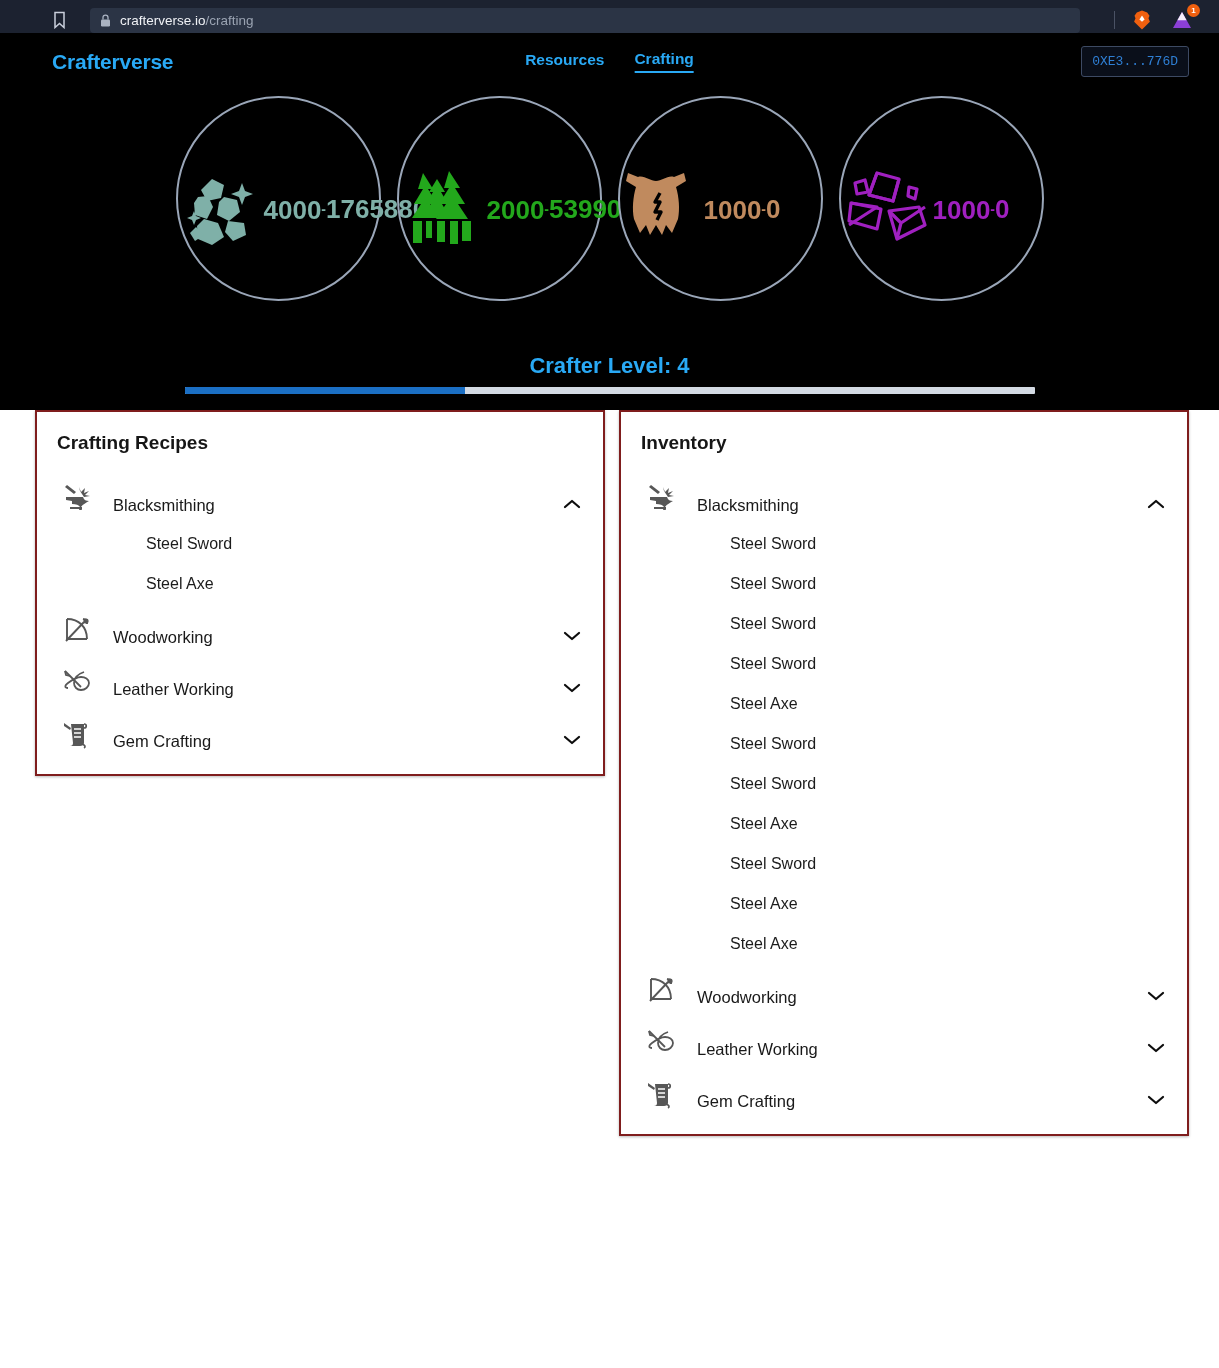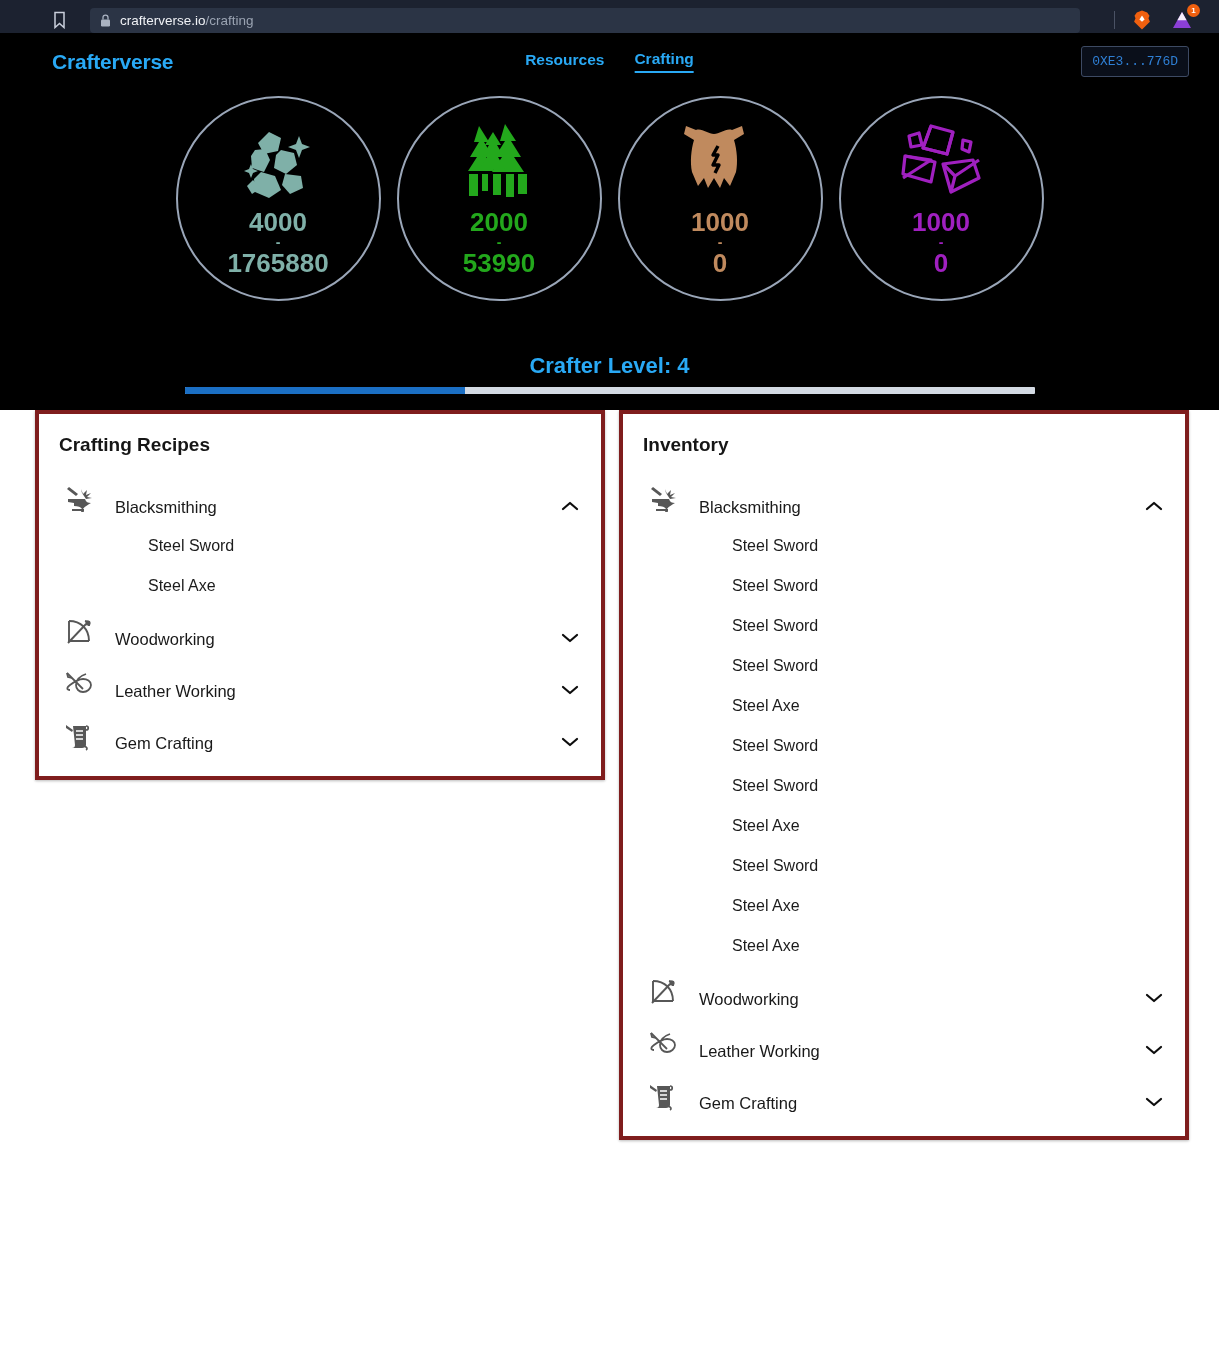--- a/index.html
+++ b/index.html
@@ -121,21 +121,21 @@
     justify-content: center;
     gap: 16px;
     padding-top: 6px;
   }
   .res-circle {
     width: 205px;
     height: 205px;
     border-radius: 50%;
     border: 2px solid #9aa6b8;
     display: flex;
-    flex-direction: column;
+    flex-direction: row;
     align-items: center;
     justify-content: flex-start;
     padding-top: 22px;
   }
   .res-icon { height: 86px; display:flex; align-items:center; justify-content:center; }
   .res-amount {
     font-size: 26px;
     font-weight: bold;
     line-height: 1.08;
     margin-top: 2px;
@@ -179,21 +179,21 @@
     display: flex;
     gap: 14px;
     padding: 0 30px;
     align-items: flex-start;
     background: #ffffff;
     position: relative;
     top: -2px;
   }
   .panel {
     background: #ffffff;
-    border: 4px solid #7f1d1d;
+    border: 2px solid #7f1d1d;
     box-shadow: 0 1px 3px rgba(0,0,0,0.16), 0 1px 2px rgba(0,0,0,0.12);
     padding: 20px 20px 14px 20px;
   }
   .panel-recipes { width: 570px; margin-left: 5px; }
   .panel-inventory { width: 570px; }
 
   .panel-title {
     font-size: 19px;
     font-weight: bold;
     color: #161616;

